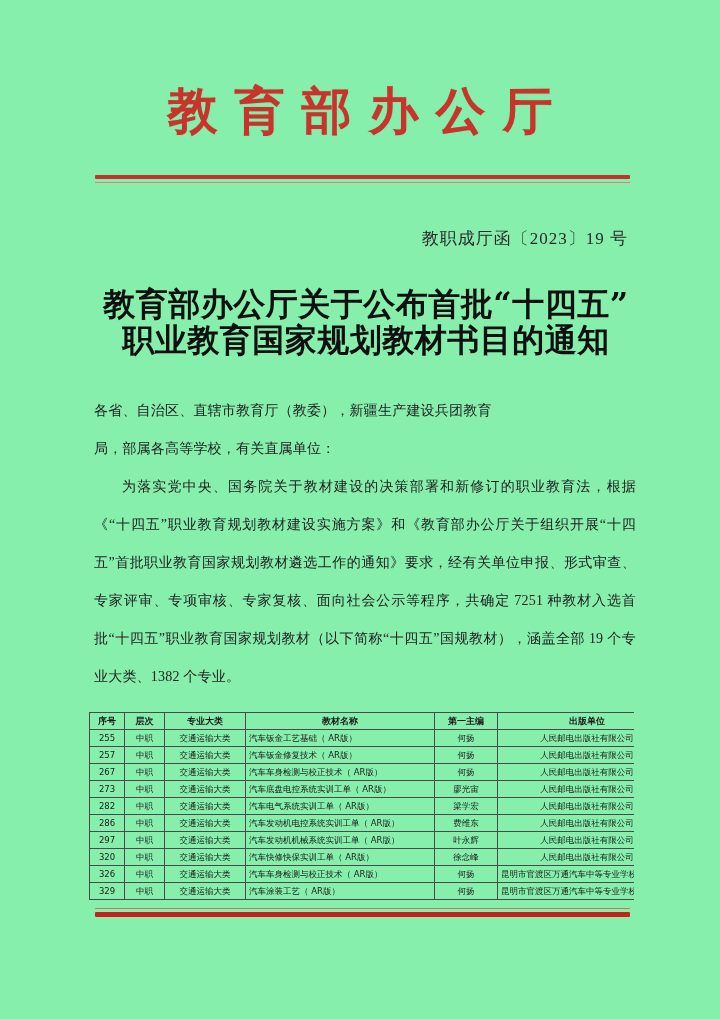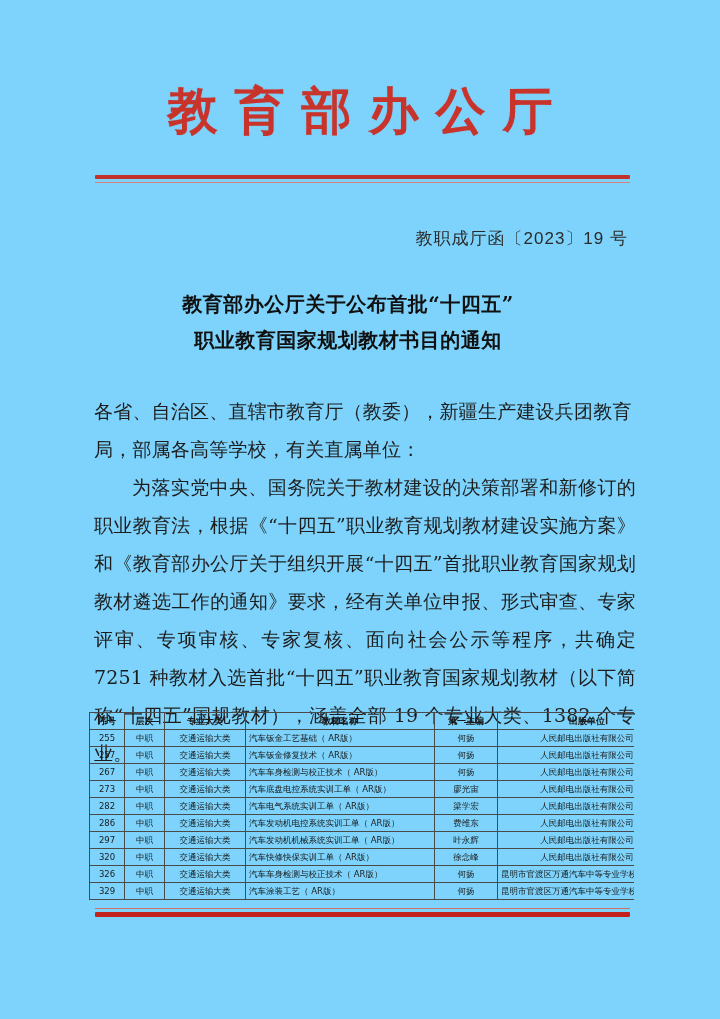--- a/index.html
+++ b/index.html
@@ -11,21 +11,21 @@
     width: 720px;
     height: 1019px;
     font-family: "DejaVu Serif", "Liberation Serif", serif;
     color: #1b1b1b;
     position: relative;
     overflow: hidden;
   }
   .page {
     position: absolute;
     inset: 0;
-    background: #7dd3fc;
+    background: #86efac;
   }
 
   
   .masthead {
     position: absolute;
     left: 0;
     right: 0;
     top: 86px;
     text-align: center;
   }
@@ -60,53 +60,54 @@
   
   .docnum {
     position: absolute;
     left: 0;
     right: 92px;
     top: 227px;
     text-align: right;
     font-size: 17px;
     letter-spacing: 1px;
     color: #2a2a2a;
-    font-family: Liberation Sans, sans-serif;
+    font-family: Liberation Serif, serif;
   }
 
   
   .doc-title {
     position: absolute;
-    left: 78px;
+    left: 96px;
     width: 540px;
     top: 286px;
     text-align: center;
     font-weight: bold;
-    font-size: 20px;
+    font-size: 32px;
     line-height: 36px;
     color: #101010;
     letter-spacing: 0.5px;
   }
   .doc-title .tl {
     display: block;
     white-space: nowrap;
   }
 
   
   .body-text {
     position: absolute;
     left: 94px;
     width: 542px;
     top: 392px;
-    font-size: 19px;
+    font-size: 14px;
     line-height: 38px;
     color: #1d1d1d;
     letter-spacing: 0.2px;
     text-align: justify;
     text-justify: inter-ideograph;
+    font-family: Liberation Serif, serif;
   }
   .body-text p {
     margin: 0;
   }
   .body-text p.indent {
     text-indent: 2em;
   }
 
   
   .book-table-wrap {

